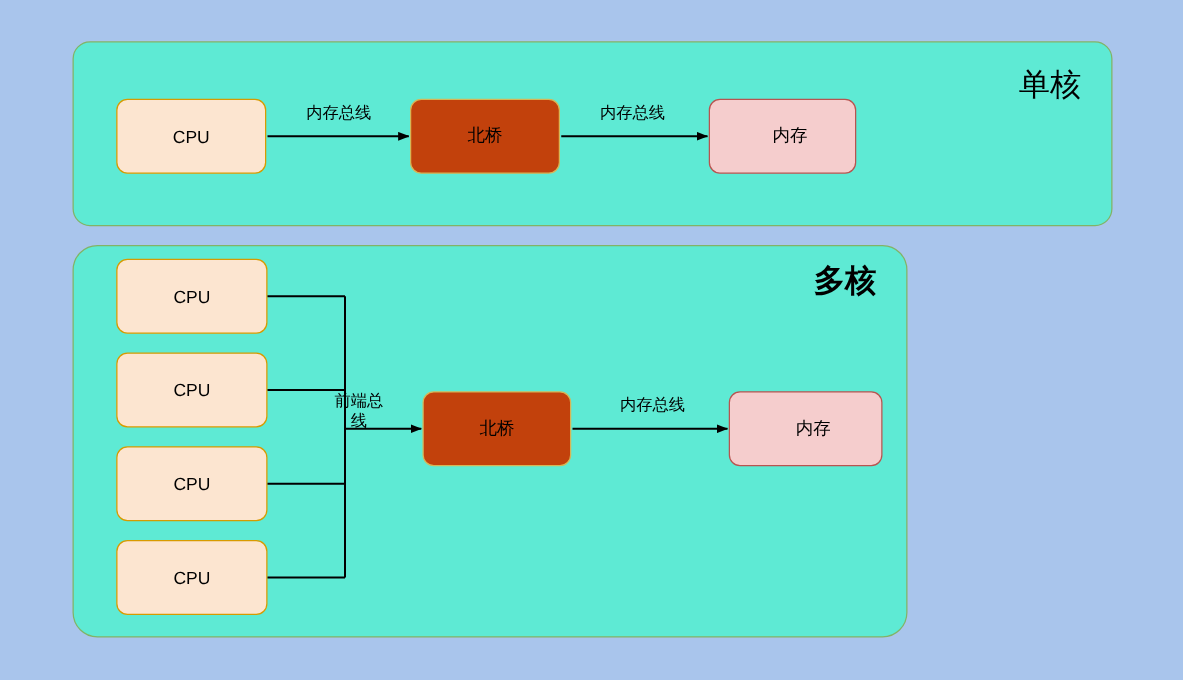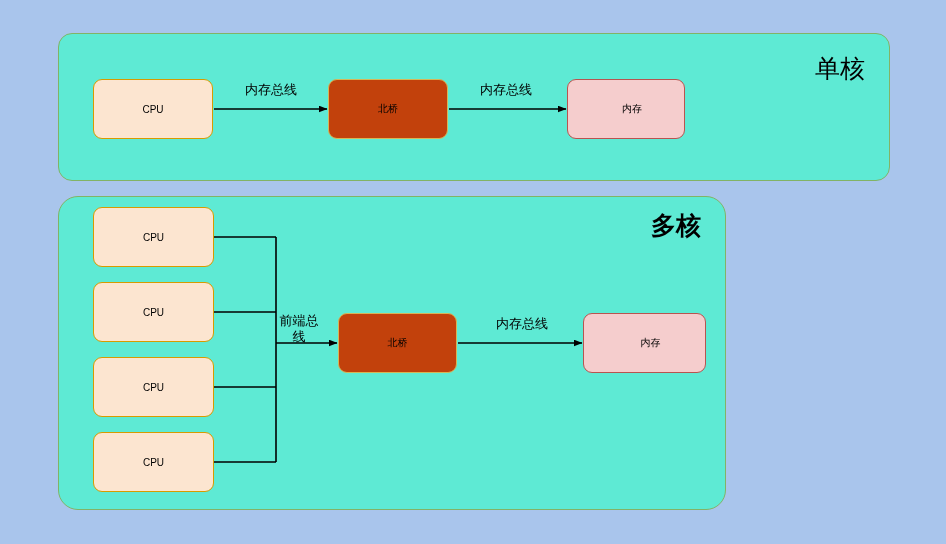--- a/index.html
+++ b/index.html
@@ -55,21 +55,21 @@
   }
 
   
   .node {
     position: absolute;
     box-sizing: border-box;
     border-radius: 9px;
     display: flex;
     align-items: center;
     justify-content: center;
-    font-size: 10px;
+    font-size: 14px;
     color: #000000;
     border-width: 1px;
     border-style: solid;
     white-space: nowrap;
   }
   .node.cpu {
     background: #fce5d0;
     border-color: #d79b00;
   }
   .node.bridge {
@@ -99,21 +99,21 @@
   .edge-label {
     position: absolute;
     font-size: 13px;
     line-height: 16px;
     color: #000000;
     text-align: center;
     white-space: pre-line;
   }
   #lbl-s-fsb  { left: 228px; top: 82px;  width: 86px; }
   #lbl-s-mbus { left: 462px; top: 82px;  width: 88px; }
-  #lbl-m-fsb  { left: 270px; top: 313px; width: 58px; }
+  #lbl-m-fsb  { left: 258px; top: 313px; width: 58px; }
   #lbl-m-mbus { left: 479px; top: 316px; width: 86px; }
 
   
   #wires {
     position: absolute;
     left: 0;
     top: 0;
     width: 946px;
     height: 544px;
     pointer-events: none;

